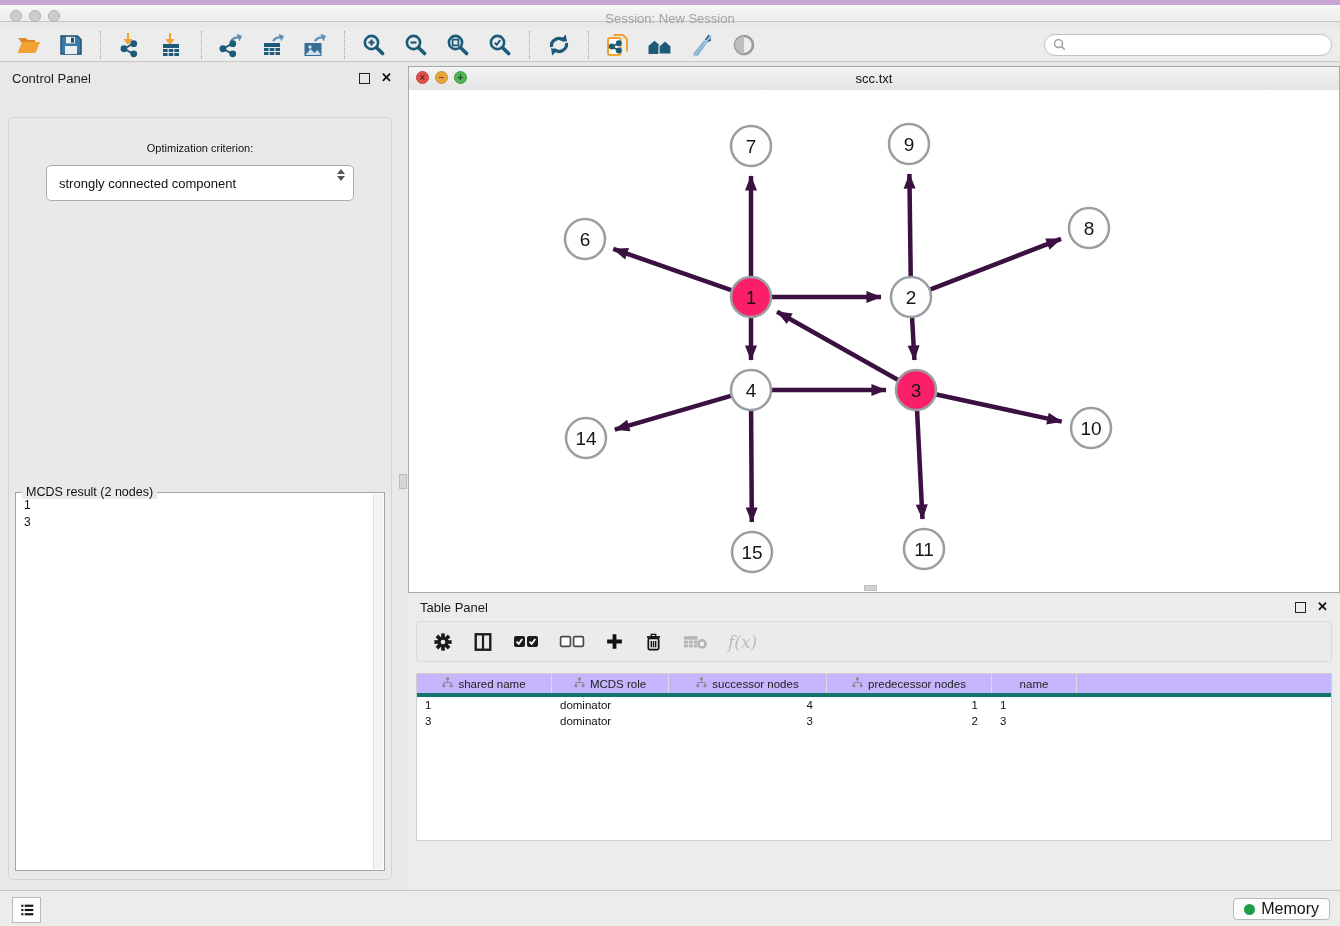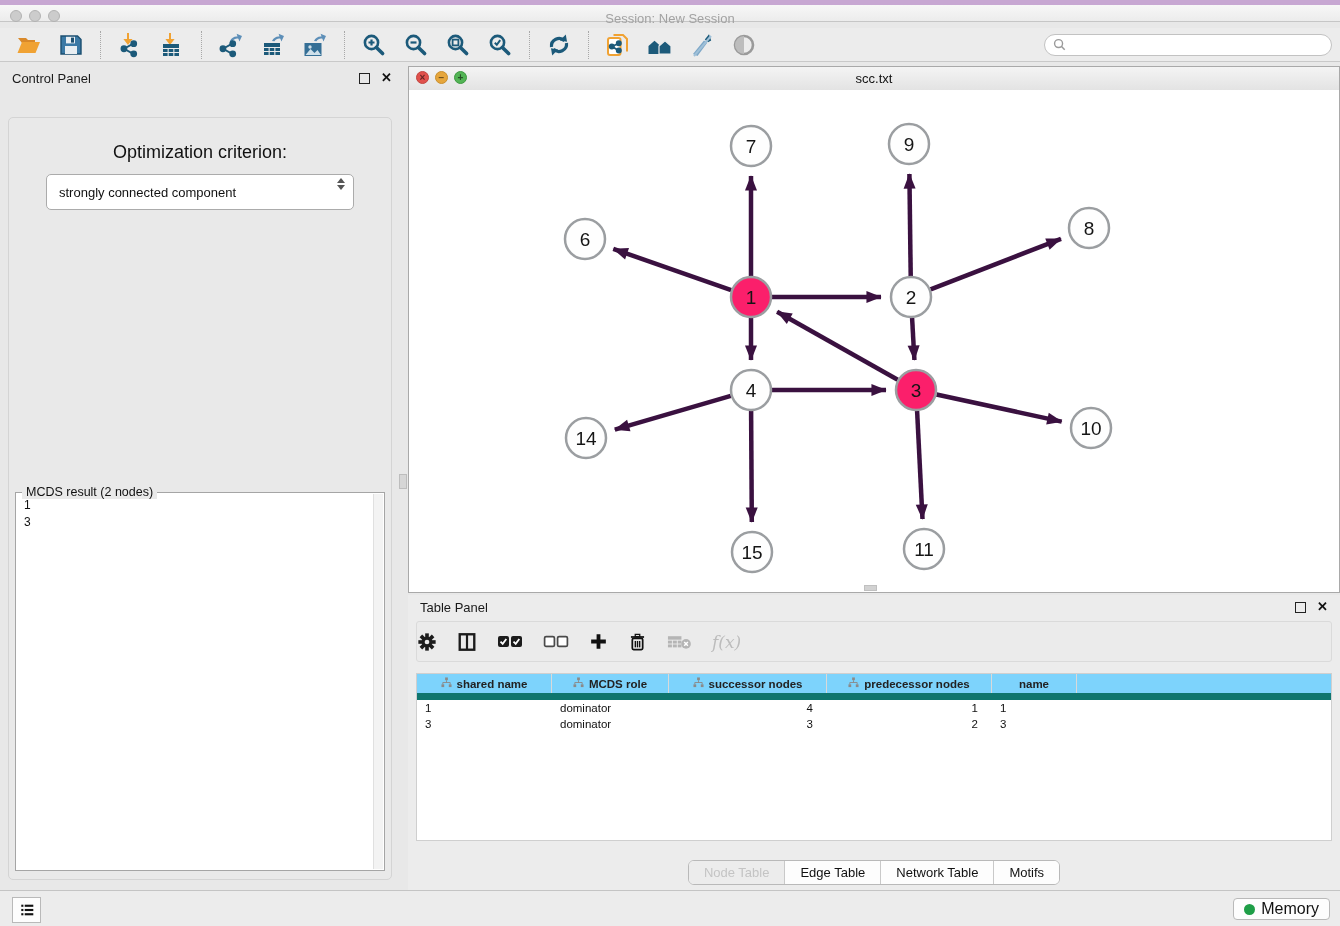--- a/index.html
+++ b/index.html
@@ -31,21 +31,21 @@
   .close-btn{font-size:13px;font-weight:bold;color:#111;line-height:12px;}
 
   
   .control-panel{position:absolute;left:0;top:66px;width:404px;bottom:36px;background:#e8e8e8;}
   .cp-tabs{position:absolute;top:29px;left:0;right:0;display:flex;justify-content:center;}
   .tabbar{display:flex;border:1px solid #b9b9b9;border-radius:6px;overflow:hidden;background:#fdfdfd;height:21px;}
   .tab{padding:0 13px;font-size:12.5px;display:flex;align-items:center;border-left:1px solid #c9c9c9;background:#fdfdfd;color:#111;white-space:nowrap;}
   .tab:first-child{border-left:none;}
   .tab.active{background:#ececec;color:#c4c4c4;}
   .cp-body{position:absolute;top:51px;left:8px;right:12px;bottom:10px;background:#e9e9e9;border:1px solid #d4d4d4;border-radius:5px;}
-  .opt-label{margin-top:24px;text-align:center;font-size:18px;color:#111;}
+  .opt-label{margin-top:24px;text-align:center;font-size:11px;color:#111;}
   .combo{position:relative;margin:11px auto 0;width:308px;height:36px;background:#fff;border:1px solid #ababab;border-radius:5px;
     font-size:13px;display:flex;align-items:center;padding:0 24px 0 12px;box-sizing:border-box;color:#111;}
   .combo-arrows{position:absolute;right:8px;top:3px;display:flex;flex-direction:column;gap:2px;}
   .combo-arrows i{display:block;width:0;height:0;border-left:4px solid transparent;border-right:4px solid transparent;}
   .combo-arrows .up{border-bottom:5px solid #555;}
   .combo-arrows .down{border-top:5px solid #555;}
   .btn-row{display:flex;justify-content:center;gap:14px;margin-top:12px;}
   .btn{background:#fdfdfd;border:1px solid #ababab;border-radius:5px;font-size:13px;padding:2px 14px;color:#111;}
   .result-group{position:absolute;left:6px;right:6px;top:374px;bottom:8px;border:1px solid #a5a5a5;background:#fff;}
   .result-legend{position:absolute;top:-8px;left:6px;background:#e9e9e9;padding:0 4px;font-size:12.5px;color:#111;}
@@ -65,25 +65,25 @@
   .tl-min{background:#e6a63c;border:1px solid #c98f2e;}
   .tl-zoom{background:#53b455;border:1px solid #3d9940;}
   .net-title{position:absolute;left:0;right:0;top:4px;text-align:center;font-size:13px;color:#111;}
   .net-canvas{position:absolute;left:0;right:0;top:23px;bottom:0;background:#fff;}
   .net-canvas svg{display:block;}
   .h-thumb{position:absolute;bottom:1px;left:455px;width:13px;height:6px;background:#d2d2d2;border:1px solid #c0c0c0;box-sizing:border-box;}
 
   
   .table-panel{position:absolute;left:408px;top:595px;width:932px;height:295px;background:#ececec;}
   .tp-toolbar{position:absolute;top:26px;left:8px;right:8px;height:41px;background:#ebebeb;border:1px solid #dadada;
-    border-radius:3px;display:flex;align-items:center;gap:20px;padding:0 0;box-sizing:border-box;}
+    border-radius:3px;display:flex;align-items:center;gap:20px;padding:0 16px;box-sizing:border-box;}
   .tp-icon{display:flex;align-items:center;}
   .fx{font-family:"DejaVu Serif",serif;font-style:italic;font-size:17px;color:#bcbcbc;}
   .tp-table{position:absolute;top:78px;left:8px;right:8px;height:168px;background:#fff;border:1px solid #cfcfcf;box-sizing:border-box;overflow:hidden;}
-  .thead{display:flex;height:19px;background:#7dd3fc;border-bottom:7px solid #0f766e;font-weight:bold;}
+  .thead{display:flex;height:19px;background:#c4b5fd;border-bottom:4px solid #0f766e;}
   .th{display:flex;align-items:center;justify-content:center;gap:5px;font-size:11.5px;color:#222;
      border-right:1px solid #d9d9d9;box-sizing:border-box;height:100%;}
   .trow{display:flex;height:16px;align-items:center;font-size:11.5px;color:#111;}
   .td{box-sizing:border-box;overflow:hidden;white-space:nowrap;}
   .td.left{text-align:left;padding-left:8px;}
   .td.right{text-align:right;padding-right:14px;}
   .tp-tabs{position:absolute;bottom:5px;left:0;right:0;display:flex;justify-content:center;}
   .tp-tabs .tabbar{height:23px;}
   .tp-tabs .tab{font-size:13px;padding:0 15px;}
 
@@ -506,28 +506,20 @@
         </div>
         <div class="trow">
           <span class="td left" style="width: 135px;">3</span>
           <span class="td left" style="width: 117px;">dominator</span>
           <span class="td right" style="width: 158px;">3</span>
           <span class="td right" style="width: 165px;">2</span>
           <span class="td left" style="width: 85px;">3</span>
         </div>
       </div>
   </div>
-  <div class="tp-tabs">
-      <div class="tabbar" id="tp-tabbar">
-        <span class="tab active">Node Table</span>
-        <span class="tab">Edge Table</span>
-        <span class="tab">Network Table</span>
-        <span class="tab">Motifs</span>
-      </div>
-    </div>
 </div>
 
 <div class="statusbar">
   <span class="list-btn">
     <svg width="18" height="18" viewBox="0 0 22 22">
       <g fill="#111">
         <rect x="4" y="4.5" width="2.6" height="2.6"></rect>
           <rect x="8.2" y="4.5" width="10.5" height="2.6"></rect>
         <rect x="4" y="9.7" width="2.6" height="2.6"></rect>
           <rect x="8.2" y="9.7" width="10.5" height="2.6"></rect>

